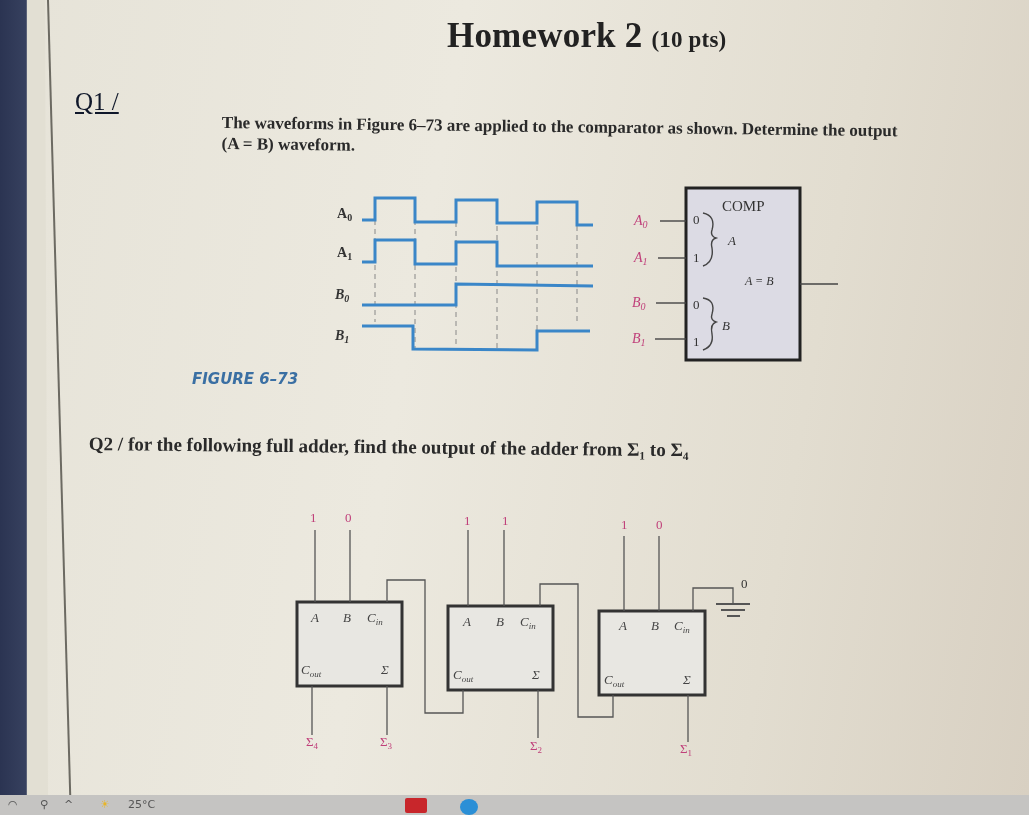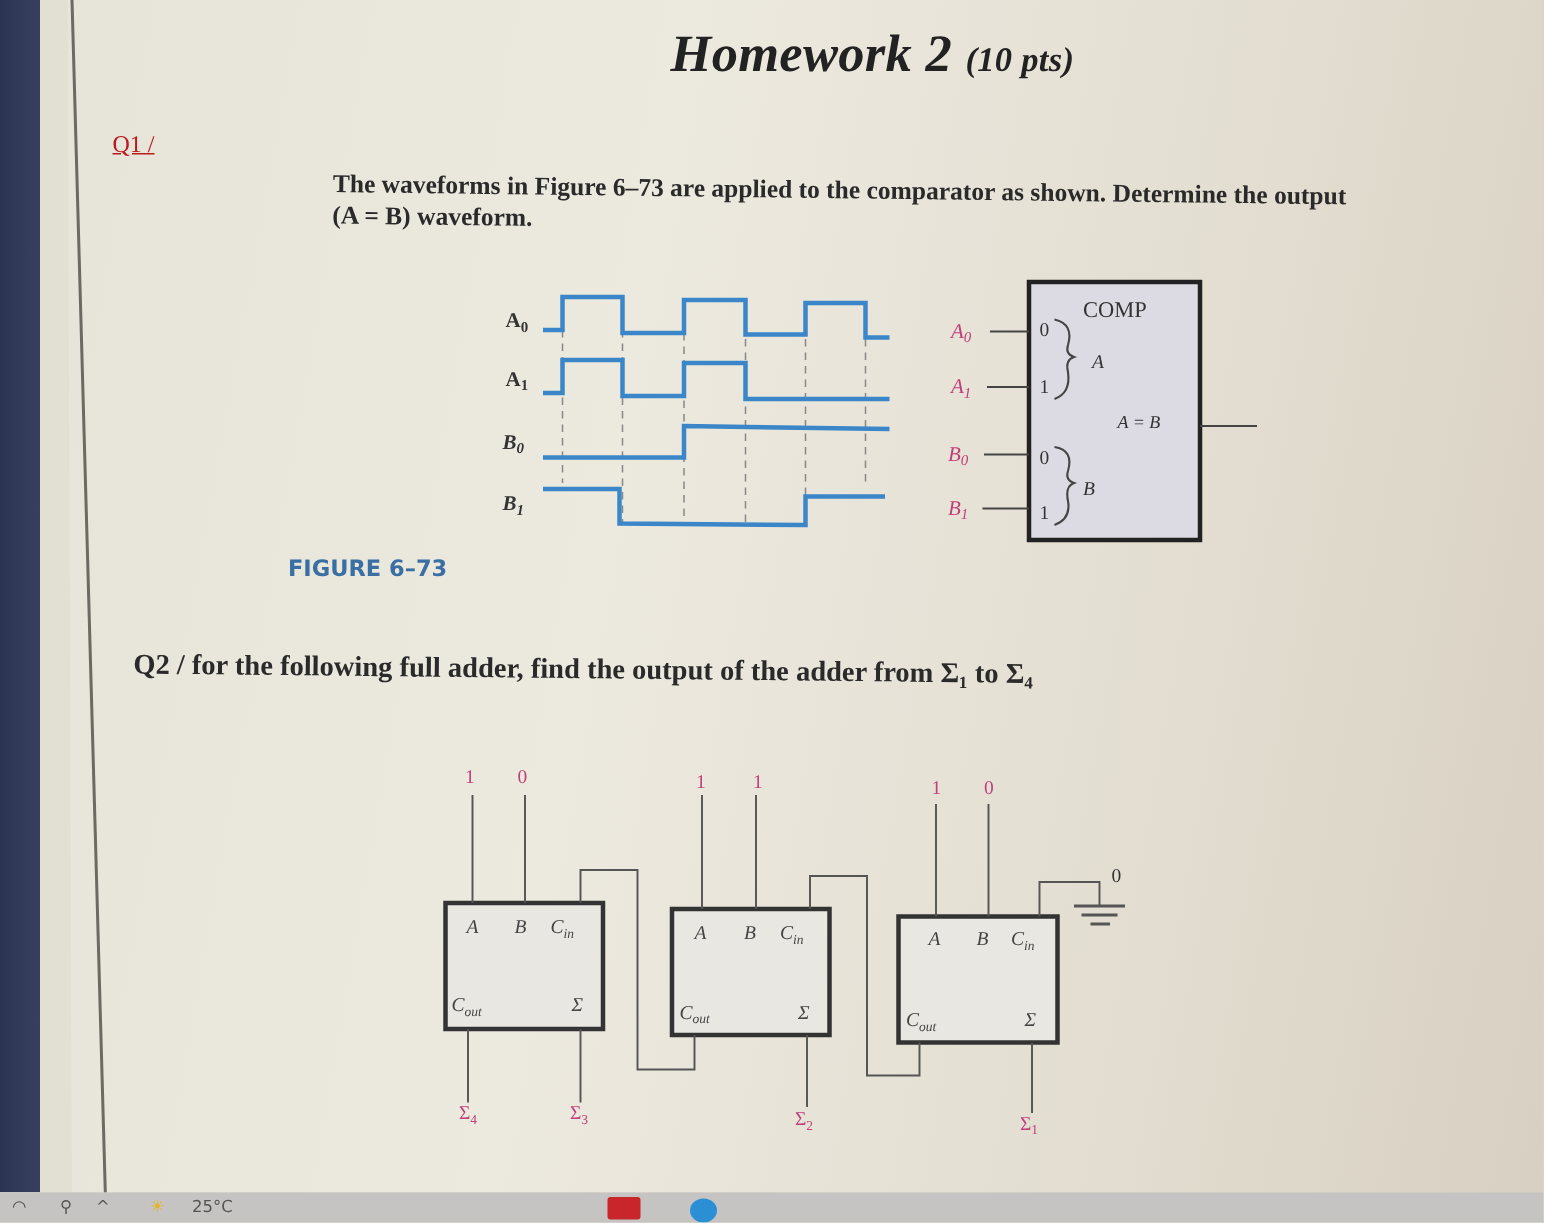--- a/index.html
+++ b/index.html
@@ -16,33 +16,33 @@
     position:absolute; left:0; top:0; width:48px; height:795px;
     background:linear-gradient(90deg,#2b3452 0%,#37415f 55%,#e2dfd3 56%,#e2dfd3 100%);
     clip-path:polygon(0 0, 45px 0, 48px 100%, 0 100%);
   }
   .page-rule {
     position:absolute; left:47px; top:0; width:2px; height:795px;
     background:#6c6a62; transform:skewX(1.6deg); transform-origin:top left;
   }
   .title {
     position:absolute; left:447px; top:16px;
-    font-size:35px; font-weight:bold; color:#222; letter-spacing:0.2px;font-style:italic;
+    font-size:35px; font-weight:bold; color:#222; letter-spacing:0.2px;
   }
   .title .pts { font-size:23px; }
-  .q1-label { position:absolute; left:75px; top:88px; font-size:16px; color:#b91c1c;text-decoration:underline; }
+  .q1-label { position:absolute; left:75px; top:88px; font-size:25px; color:#0f172a;text-decoration:underline; }
   .q1-text {
     position:absolute; left:222px; top:112px; width:770px;
     font-size:17px; font-weight:bold; color:#2a2a2a; line-height:21px;
     transform:rotate(0.7deg); transform-origin:left top;
   }
   .fig-label {
     position:absolute; left:192px; top:370px;
     font-family:"DejaVu Sans", sans-serif; font-weight:bold;
-    font-size:15px; color:#3a6fa3;
+    font-size:15px; color:#3a6fa3;font-style:italic;
   }
   .q2-text {
     position:absolute; left:89px; top:433px;
     font-size:19px; font-weight:bold; color:#2a2a2a;
     transform:rotate(0.6deg); transform-origin:left top;
   }
   svg { position:absolute; left:0; top:0; }
   .taskbar {
     position:absolute; left:0; top:795px; width:1029px; height:20px;
     background:#c5c4c2;

